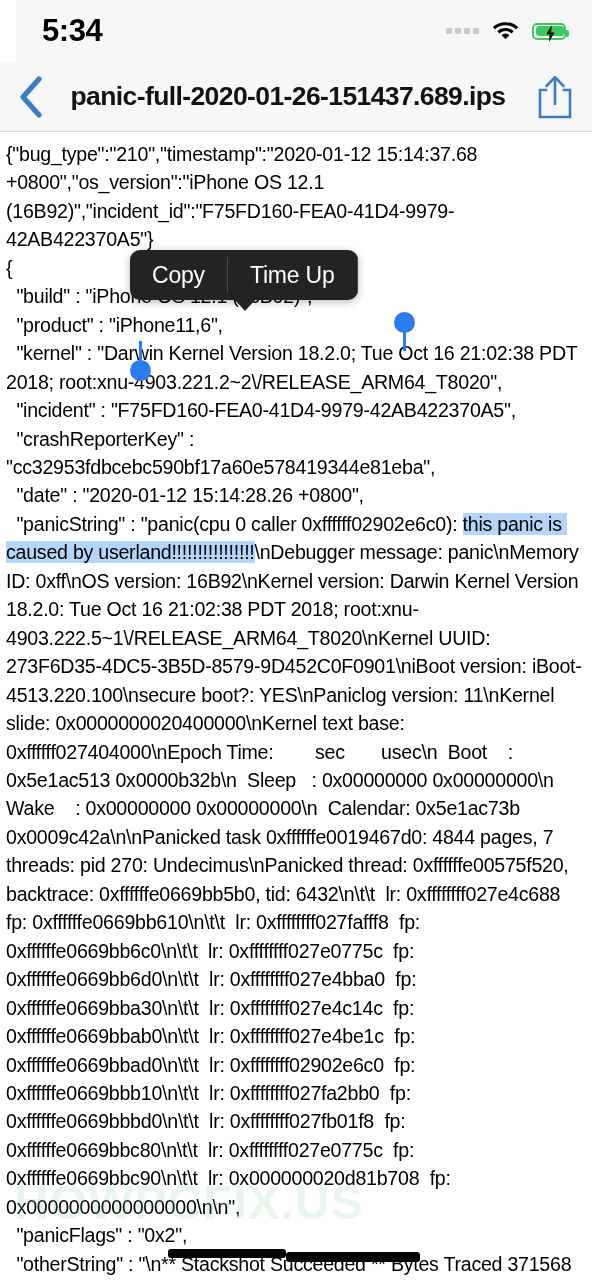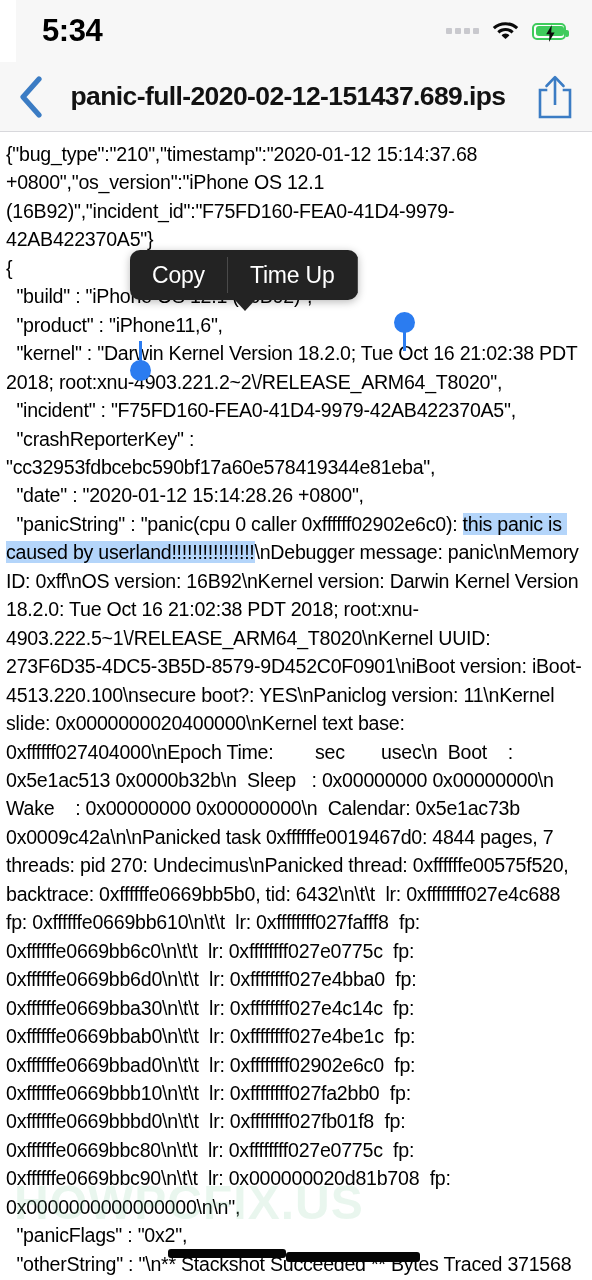--- a/index.html
+++ b/index.html
@@ -279,21 +279,21 @@
       </span>
     </div>
   </div>
 
   <div class="nav-bar">
     <div class="nav-back">
       <svg width="26" height="42" viewBox="0 0 26 42">
         <path d="M21 3 L5 21 L21 39" fill="none" stroke="#3B7CC4" stroke-width="5.2" stroke-linecap="round" stroke-linejoin="round"></path>
       </svg>
     </div>
-    <div class="nav-title">panic-full-2020-02-12-151437.689.ips</div>
+    <div class="nav-title">panic-full-2020-01-26-151437.689.ips</div>
     <div class="nav-share">
       <svg width="38" height="46" viewBox="0 0 38 46">
         <path d="M10 16 H4 V43 H34 V16 H28" fill="none" stroke="#3B7CC4" stroke-width="2.6" stroke-linecap="square"></path>
         <path d="M19 31 V4" fill="none" stroke="#3B7CC4" stroke-width="2.6"></path>
         <path d="M10.5 12 L19 3.2 L27.5 12" fill="none" stroke="#3B7CC4" stroke-width="2.6" stroke-linecap="round" stroke-linejoin="round"></path>
       </svg>
     </div>
   </div>
 
   <div class="doc">

